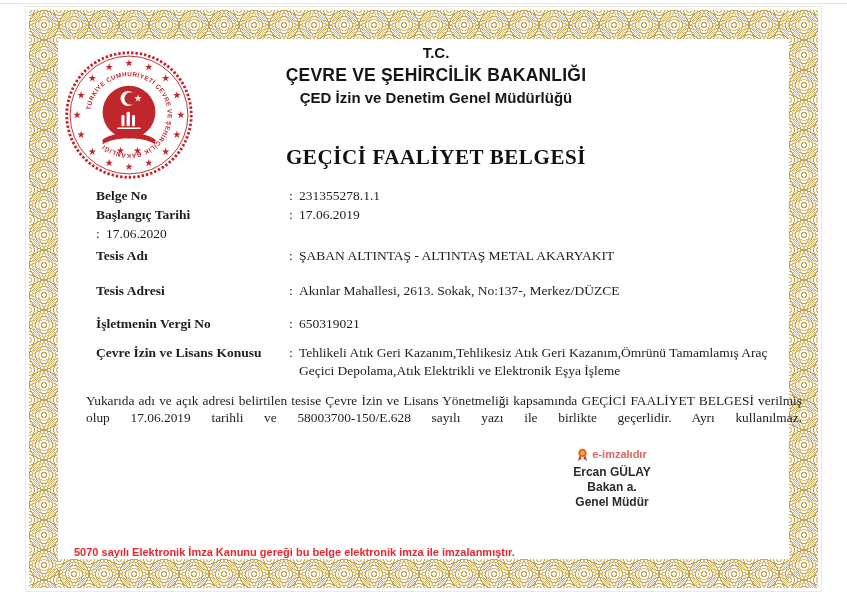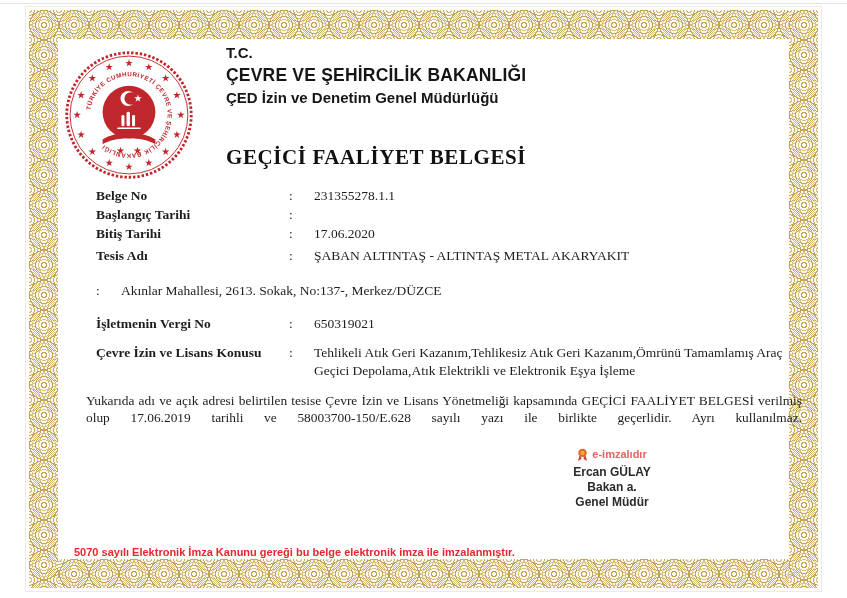--- a/index.html
+++ b/index.html
@@ -28,37 +28,37 @@
     background-position:0 0,15px 15px;
   }
   .lace-top{left:3px;right:3px;top:3px;height:29px;}
   .lace-bottom{left:3px;right:3px;bottom:3px;height:29px;}
   .lace-left{left:3px;top:3px;bottom:3px;width:29px;}
   .lace-right{right:3px;top:3px;bottom:3px;width:29px;}
 
   
   .logo{position:absolute;left:37px;top:42px;width:132px;height:132px;}
   .header{
-    position:absolute;left:200px;top:36px;width:420px;text-align:left;
+    position:absolute;left:200px;top:36px;width:420px;text-align:center;
     font-family:"Liberation Sans", sans-serif;font-weight:bold;color:#161616;
   }
   .hdr-tc{font-size:15px;line-height:20px;}
   .hdr-ministry{font-size:17.5px;line-height:24px;letter-spacing:.2px;}
   .hdr-directorate{font-size:15px;line-height:22px;}
   .doc-title{
     font-family:"Liberation Serif", serif;font-weight:bold;font-size:21px;
     letter-spacing:.6px;margin-top:36px;color:#111;
   }
 
   
   .fields{position:absolute;left:70px;top:180px;width:702px;font-size:13.5px;}
   .frow{display:flex;align-items:flex-start;line-height:18px;}
   .frow .flabel{width:193px;font-weight:bold;flex:0 0 193px;}
   .frow .fcolon{flex:0 0 10px;}
-  .frow .fvalue{flex:1;margin-left:15px;}
+  .frow .fvalue{flex:1;}
   .frow-1,.frow-2{margin-top:1px;}
   .frow-3{margin-top:4px;}
   .frow-4{margin-top:17px;}
   .frow-5{margin-top:15px;}
   .frow-6{margin-top:11px;}
 
   
   .paragraph{
     position:absolute;left:60px;top:385px;width:716px;
     font-size:13.4px;line-height:17px;text-align:justify;text-align-last:justify;
@@ -159,32 +159,33 @@
 
   <div class="fields">
     <div class="frow frow-0">
       <span class="flabel">Belge No</span>
       <span class="fcolon">:</span>
       <span class="fvalue">231355278.1.1</span>
     </div>
     <div class="frow frow-1">
       <span class="flabel">Başlangıç Tarihi</span>
       <span class="fcolon">:</span>
+      <span class="fvalue">17.06.2019</span>
     </div>
     <div class="frow frow-2">
-      <span class="flabel">Bitiş Tarihi</span>
       <span class="fcolon">:</span>
       <span class="fvalue">17.06.2020</span>
     </div>
     <div class="frow frow-3">
       <span class="flabel">Tesis Adı</span>
       <span class="fcolon">:</span>
       <span class="fvalue">ŞABAN ALTINTAŞ - ALTINTAŞ METAL AKARYAKIT</span>
     </div>
     <div class="frow frow-4">
+      <span class="flabel">Tesis Adresi</span>
       <span class="fcolon">:</span>
       <span class="fvalue">Akınlar Mahallesi, 2613. Sokak, No:137-, Merkez/DÜZCE</span>
     </div>
     <div class="frow frow-5">
       <span class="flabel">İşletmenin Vergi No</span>
       <span class="fcolon">:</span>
       <span class="fvalue">650319021</span>
     </div>
     <div class="frow frow-6">
       <span class="flabel">Çevre İzin ve Lisans Konusu</span>

